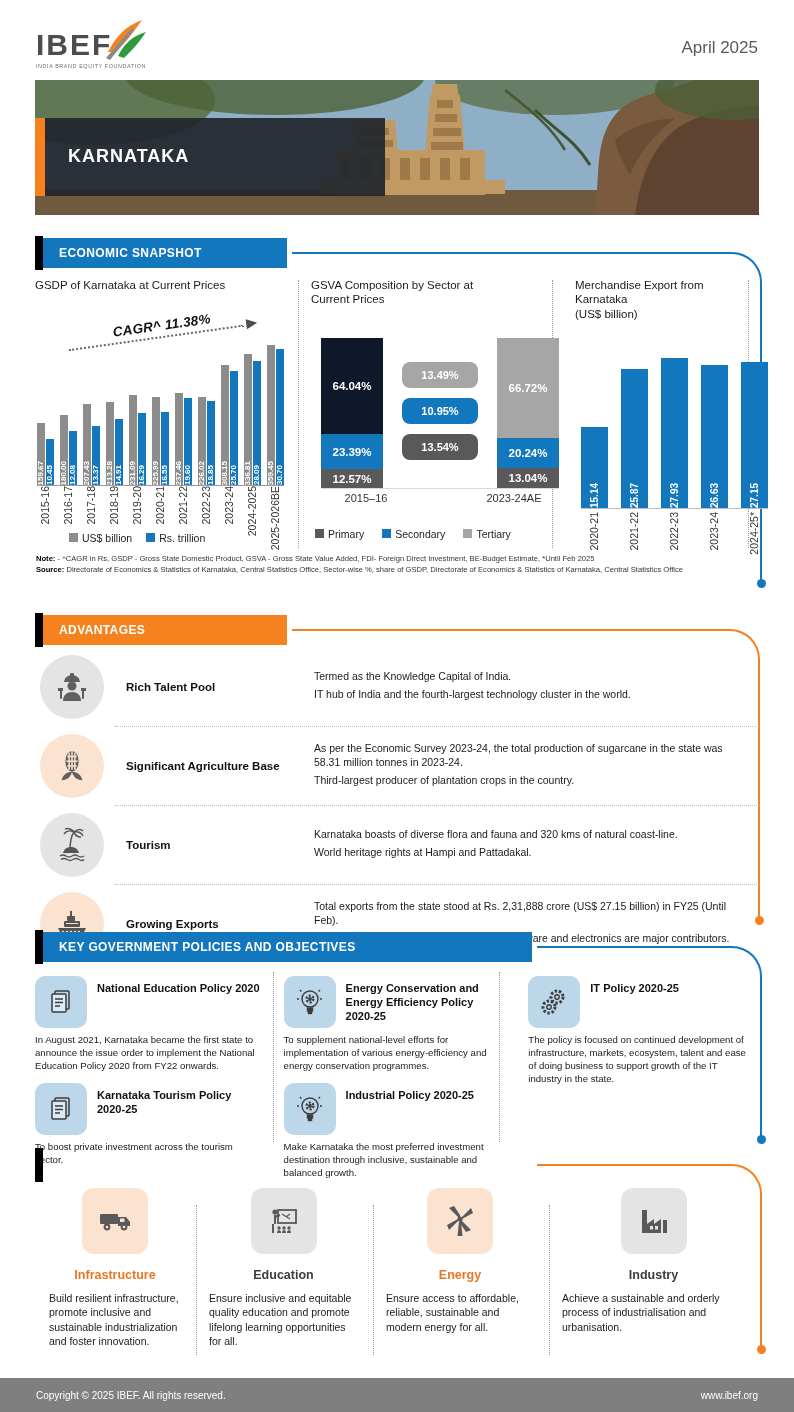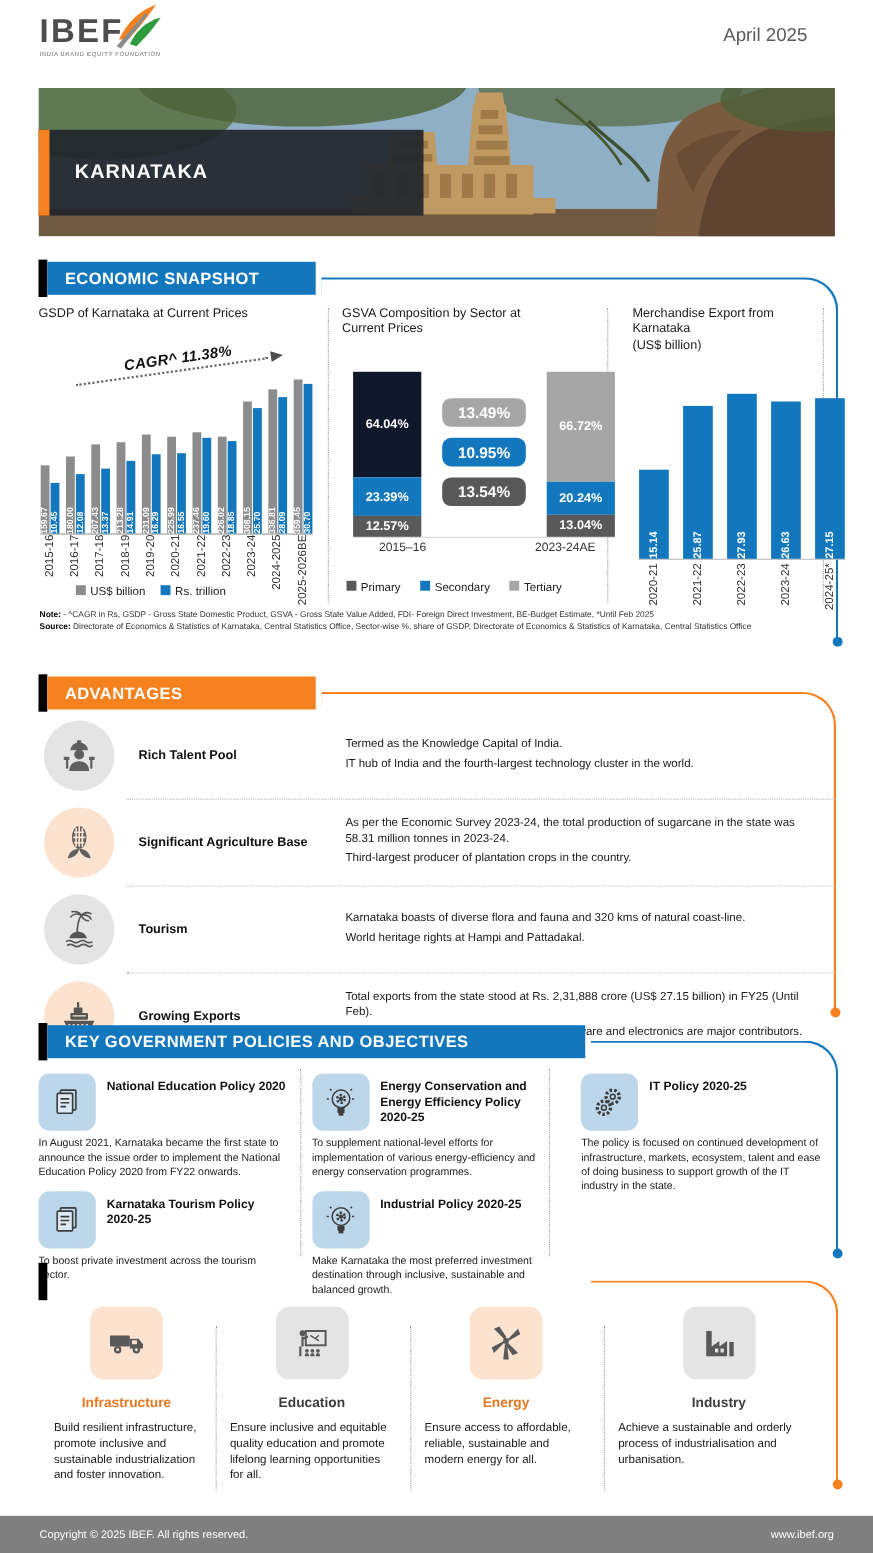--- a/index.html
+++ b/index.html
@@ -1,39 +1,39 @@
 <!DOCTYPE html>
 <html><head>
 <meta charset="utf-8">
 <style>
   html,body{margin:0;padding:0;background:#fff;}
   body{width:794px;height:1412px;position:relative;font-family:"Liberation Sans",sans-serif;color:#222;overflow:hidden;}
 
   
-  #hdr{position:absolute;top:0;left:0;width:766px;height:80px;}
+  #hdr{position:absolute;top:16px;left:0;width:766px;height:80px;padding-left:24px;}
   .logo{position:absolute;left:36px;top:14px;}
   .logo-main{font-size:30px;font-weight:bold;color:#4d4d4f;letter-spacing:2px;line-height:1;}
   .logo-sub{font-size:5.4px;color:#6d6e71;letter-spacing:.6px;margin-top:3px;}
   .logo-swoosh{position:absolute;left:66px;top:-12px;}
   .hdr-date{position:absolute;right:32px;top:22px;font-size:17px;color:#58595b;}
 
   
   #hero{position:absolute;top:80px;left:35px;width:724px;height:135px;overflow:hidden;}
   #hero svg{display:block;}
   .hero-band{position:absolute;left:0;top:38px;width:350px;height:78px;background:rgba(33,37,43,.92);}
   .hero-accent{position:absolute;left:0;top:0;width:10px;height:78px;background:#F5821F;}
   .hero-title{position:absolute;left:33px;top:28px;color:#fff;font-size:18px;font-weight:bold;letter-spacing:1px;}
 
   
   .sec-head{position:absolute;display:flex;align-items:center;height:34px;}
   .sec-accent{width:8px;height:34px;background:#000;}
   .sec-band{height:30px;display:flex;align-items:center;padding-left:16px;flex:1;}
   .sec-band.blue{background:#1377BD;}
   .sec-band.orange{background:#F5821F;}
-  .sec-title{color:#fff;font-weight:bold;font-size:15px;letter-spacing:.4px;white-space:nowrap;}
+  .sec-title{color:#fff;font-weight:bold;font-size:12px;letter-spacing:.4px;white-space:nowrap;}
 
   
   .conn{position:absolute;border-style:solid;border-width:2px 2px 0 0;border-top-right-radius:30px;}
   .conn.blue{border-color:#1377BD;}
   .conn.orange{border-color:#F5821F;}
   .conn .dot{position:absolute;right:-6px;bottom:-4px;width:9px;height:9px;border-radius:50%;}
   .conn.blue .dot{background:#1377BD;}
   .conn.orange .dot{background:#F5821F;}
 
   .vdots{position:absolute;width:0;border-left:1px dotted #9a9a9a;}
@@ -59,21 +59,21 @@
   .legend{display:flex;gap:14px;align-items:center;font-size:10.5px;color:#222;}
   .sw{width:9px;height:9px;display:inline-block;margin-right:4px;}
   #c1 .legend{position:absolute;top:254px;left:34px;}
 
   
   #c2{position:absolute;left:276px;top:0;width:258px;}
   #gsva{position:absolute;top:58px;left:10px;width:238px;height:152px;display:flex;justify-content:space-between;align-items:flex-end;border-bottom:1px solid #d9d9d9;}
   .stack{width:62px;display:flex;flex-direction:column-reverse;}
   .seg{display:flex;align-items:center;justify-content:center;color:#fff;font-weight:bold;font-size:11.5px;overflow:hidden;}
   .pills{width:76px;display:flex;flex-direction:column;gap:10px;margin-bottom:28px;}
-  .pill{height:26px;border-radius:8px;display:flex;align-items:center;justify-content:center;color:#fff;font-weight:bold;font-size:14px;}
+  .pill{height:26px;border-radius:8px;display:flex;align-items:center;justify-content:center;color:#fff;font-weight:bold;font-size:11px;}
   #gsva-cats{position:absolute;top:214px;left:10px;width:238px;display:flex;justify-content:space-between;font-size:11px;color:#333;}
   #gsva-cats span{width:90px;text-align:center;}
   #c2 .legend{position:absolute;top:250px;left:4px;gap:18px;}
 
   
   #c3{position:absolute;left:540px;top:0;width:200px;}
   #merch{position:absolute;top:78px;left:6px;display:flex;align-items:flex-end;gap:13px;height:152px;border-bottom:1px solid #bfbfbf;}
   .bar3{width:27px;background:#1377BD;display:flex;justify-content:center;}
   .bar3 .vtxt{color:#fff;font-weight:bold;font-size:10px;margin-top:9px;}
   #merch-cats{position:absolute;top:234px;left:6px;display:flex;gap:13px;}

